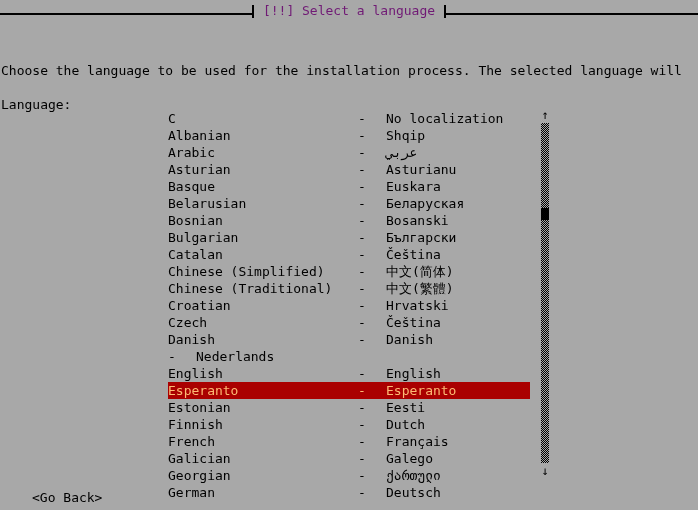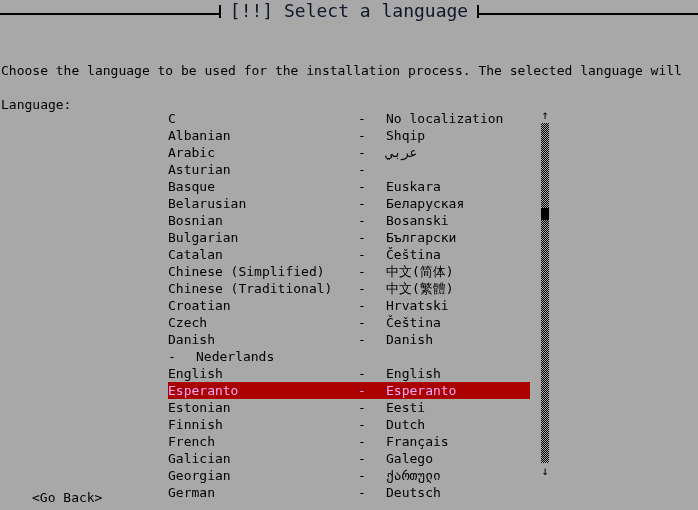--- a/index.html
+++ b/index.html
@@ -53,24 +53,24 @@
   .rule.right::after {
     content: "";
     position: absolute;
     left: 0;
     top: 1px;
     height: 13px;
     border-left: 2px solid #000;
   }
   .title-text {
     flex: 0 0 auto;
-    color: #0f172a;
+    color: #701a75;
     padding: 0 9px;
     white-space: pre;
-    font-size: 18px;
+    font-size: 13px;
     line-height: 17px;
   }
 
   
   .intro {
     position: absolute;
     top: 27px;
     left: 0;
     width: 698px;
     white-space: pre-wrap;
@@ -112,21 +112,21 @@
   }
   .row .dash {
     width: 28px;
     flex: 0 0 28px;
   }
   .row .lang-native {
     flex: 1 1 auto;
   }
   .row.selected {
     background: #aa0000;
-    color: #f0abfc;
+    color: #fdba74;
   }
 
   
   .scrollbar {
     position: absolute;
     left: 538px;
     top: 108px;
     width: 14px;
     height: 370px;
   }
@@ -183,21 +183,21 @@
 <div class="intro">
   <div class="intro-line">Choose the language to be used for the installation process. The selected language will</div>
 </div>
 
 <div class="label">Language:</div>
 
 <div class="listbox" id="listbox">
     <div class="row"><span class="lang-en">C</span><span class="dash">-</span><span class="lang-native">No localization</span></div>
     <div class="row"><span class="lang-en">Albanian</span><span class="dash">-</span><span class="lang-native">Shqip</span></div>
     <div class="row"><span class="lang-en">Arabic</span><span class="dash">-</span><span class="lang-native">عربي</span></div>
-    <div class="row"><span class="lang-en">Asturian</span><span class="dash">-</span></div>
+    <div class="row"><span class="lang-en">Asturian</span><span class="dash">-</span><span class="lang-native">Asturianu</span></div>
     <div class="row"><span class="lang-en">Basque</span><span class="dash">-</span><span class="lang-native">Euskara</span></div>
     <div class="row"><span class="lang-en">Belarusian</span><span class="dash">-</span><span class="lang-native">Беларуская</span></div>
     <div class="row"><span class="lang-en">Bosnian</span><span class="dash">-</span><span class="lang-native">Bosanski</span></div>
     <div class="row"><span class="lang-en">Bulgarian</span><span class="dash">-</span><span class="lang-native">Български</span></div>
     <div class="row"><span class="lang-en">Catalan</span><span class="dash">-</span><span class="lang-native">Čeština</span></div>
     <div class="row"><span class="lang-en">Chinese (Simplified)</span><span class="dash">-</span><span class="lang-native">中文(简体)</span></div>
     <div class="row"><span class="lang-en">Chinese (Traditional)</span><span class="dash">-</span><span class="lang-native">中文(繁體)</span></div>
     <div class="row"><span class="lang-en">Croatian</span><span class="dash">-</span><span class="lang-native">Hrvatski</span></div>
     <div class="row"><span class="lang-en">Czech</span><span class="dash">-</span><span class="lang-native">Čeština</span></div>
     <div class="row"><span class="lang-en">Danish</span><span class="dash">-</span><span class="lang-native">Danish</span></div>

